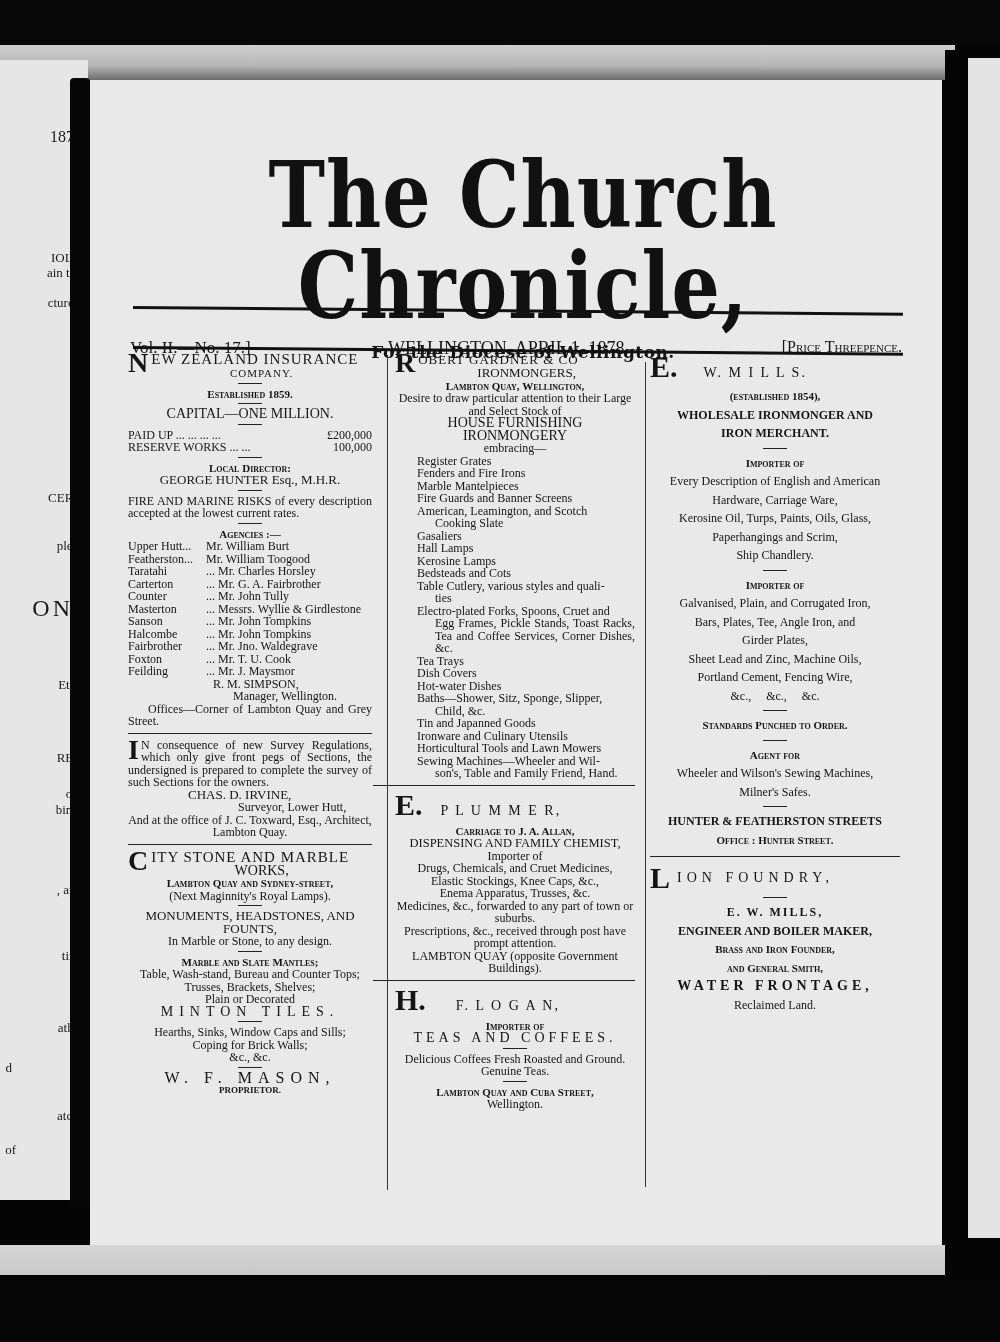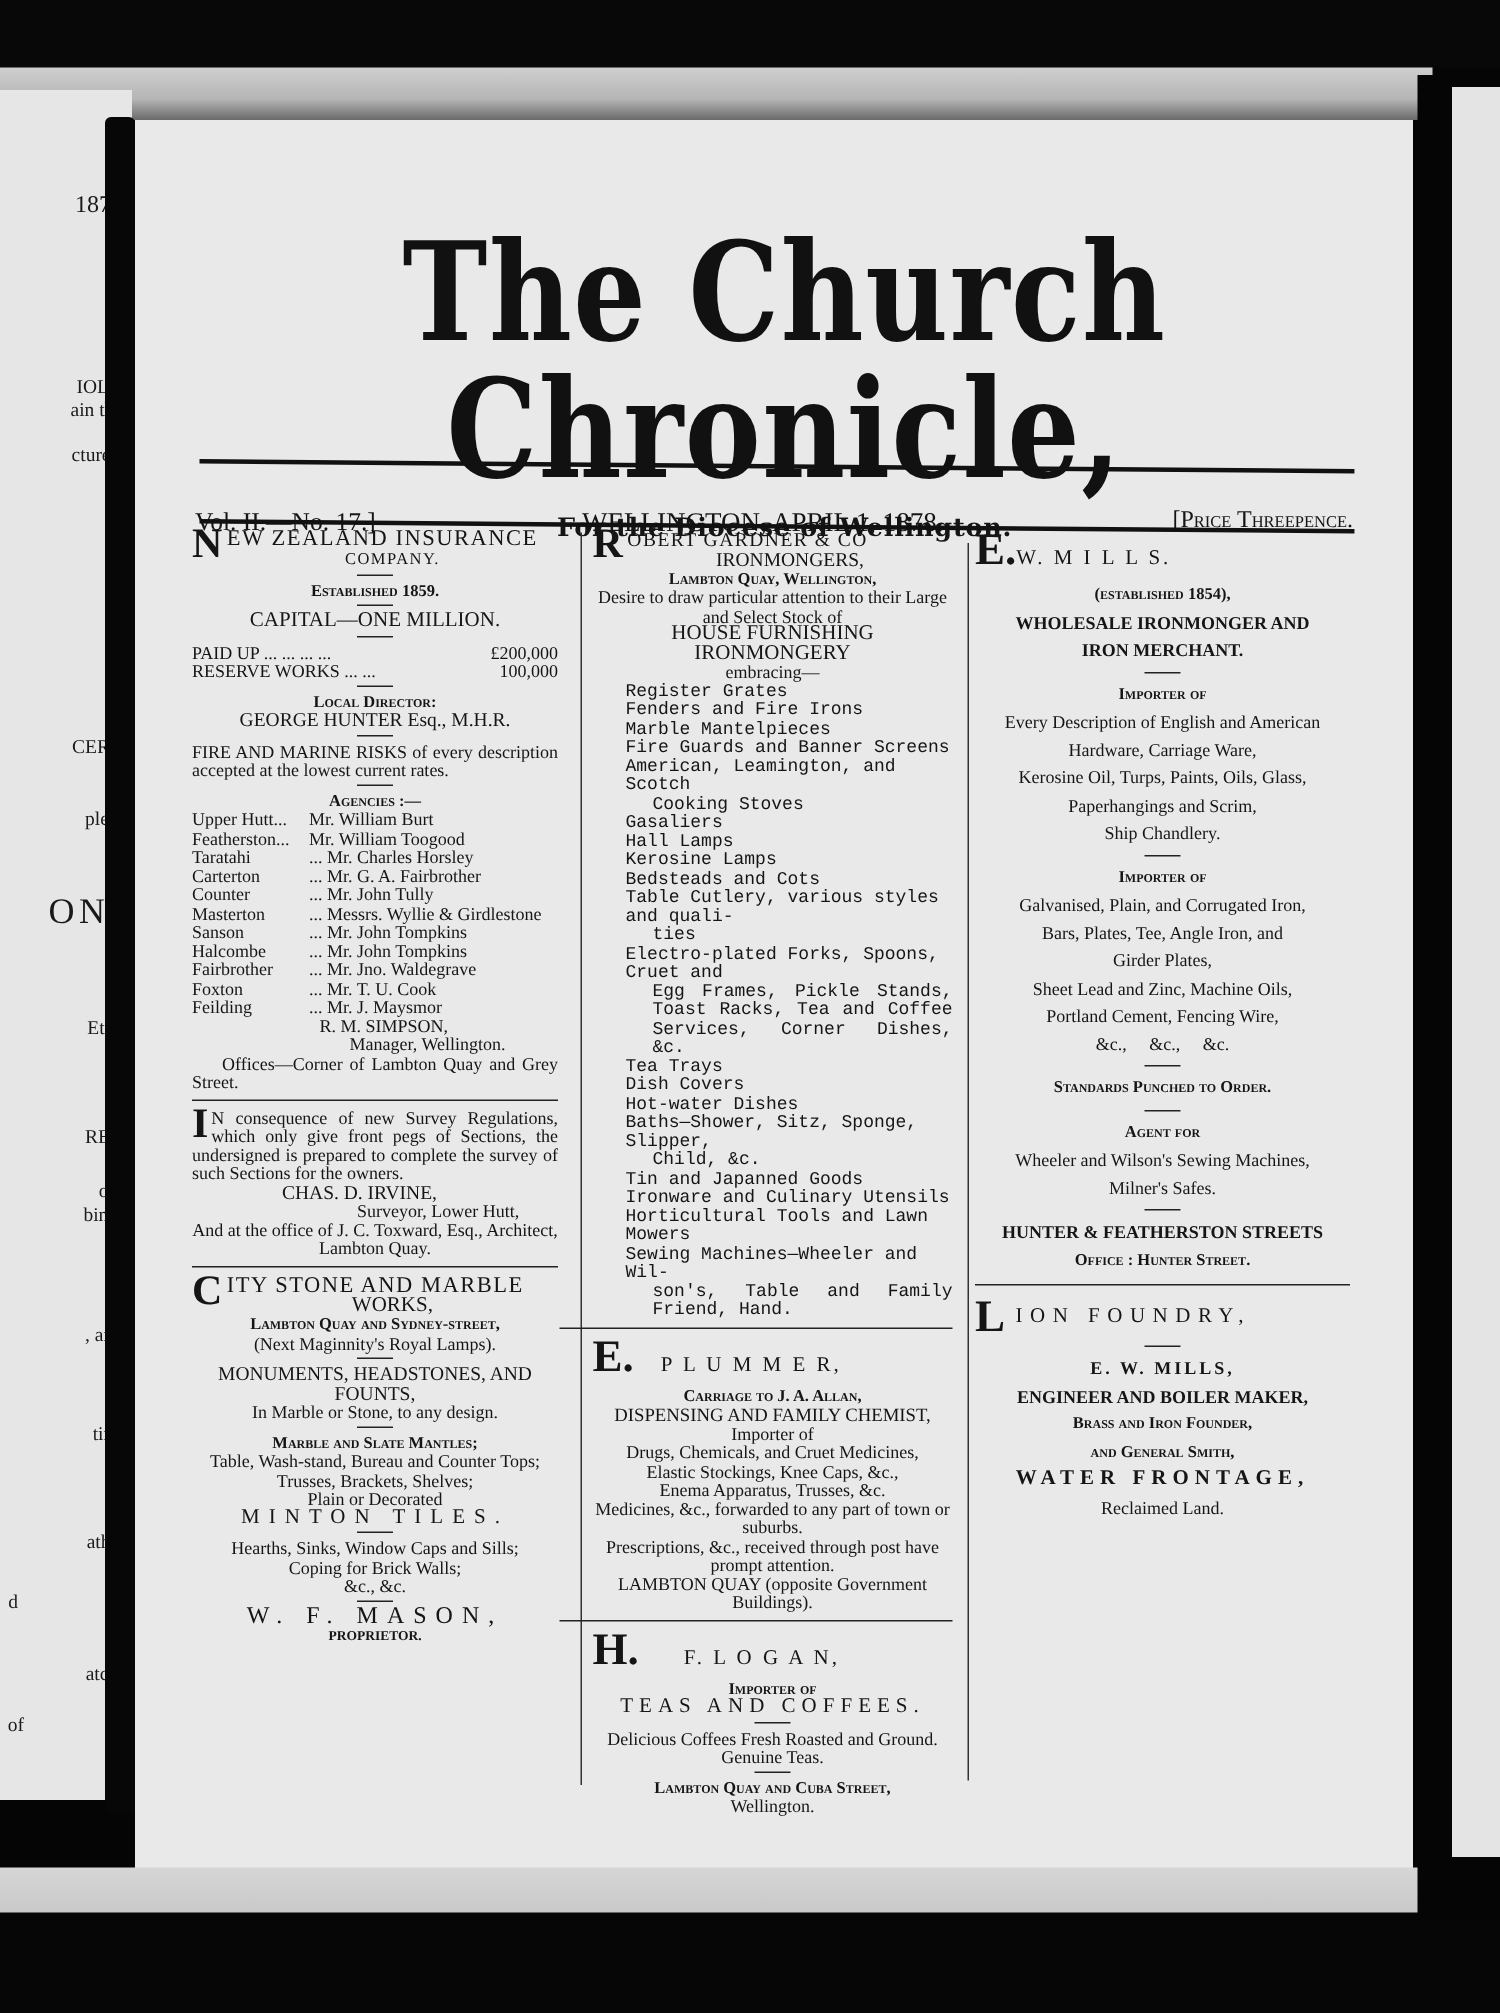--- a/index.html
+++ b/index.html
@@ -29,21 +29,21 @@
   .c{text-align:center;}
   .sc{font-variant:small-caps;font-weight:bold;font-size:11px;}
   .caps{font-size:14px;letter-spacing:1px;}
   .spaced{letter-spacing:6px;}
   .dash{width:24px;border-top:1.5px solid #222;margin:3px auto 4px;}
   .drop{font-size:28px;line-height:22px;float:left;margin-right:2px;font-weight:bold;}
   .block-rule{border-top:1.5px solid #222;margin:5px 0 5px;}
   .row{display:flex;justify-content:space-between;}
   .agency{display:flex;}
   .agency .town{width:78px;}
-  .list div{padding-left:0;font-family:Liberation Mono, monospace;}
+  .list div{padding-left:0;}
   .list .cont{padding-left:18px;}
   .bold{font-weight:bold;}
   .j{text-align:justify;}
   .c3 div{margin-bottom:6px;}
 </style>
 </head>
 <body>
 
 <div class="top-band"></div>
 <div class="shadow-top"></div>
@@ -204,21 +204,21 @@
     <div class="c" style="font-size:13px">IRONMONGERS,</div>
     <div class="c sc">Lambton Quay, Wellington,</div>
     <div class="c">Desire to draw particular attention to their Large and Select Stock of</div>
     <div class="c" style="font-size:14px">HOUSE FURNISHING IRONMONGERY</div>
     <div class="c">embracing—</div>
     <div class="list" style="padding-left:22px">
       <div><span>Register Grates</span></div>
       <div><span>Fenders and Fire Irons</span></div>
       <div><span>Marble Mantelpieces</span></div>
       <div><span>Fire Guards and Banner Screens</span></div>
-      <div><span>American, Leamington, and Scotch</span><div class="cont">Cooking Stoves</div></div>
+      <div><span>American, Leamington, and Scotch</span><div class="cont">Cooking Slate</div></div>
       <div><span>Gasaliers</span></div>
       <div><span>Hall Lamps</span></div>
       <div><span>Kerosine Lamps</span></div>
       <div><span>Bedsteads and Cots</span></div>
       <div><span>Table Cutlery, various styles and quali-</span><div class="cont">ties</div></div>
       <div><span>Electro-plated Forks, Spoons, Cruet and</span><div class="cont j">Egg Frames, Pickle Stands, Toast Racks, Tea and Coffee Services, Corner Dishes, &amp;c.</div></div>
       <div><span>Tea Trays</span></div>
       <div><span>Dish Covers</span></div>
       <div><span>Hot-water Dishes</span></div>
       <div><span>Baths—Shower, Sitz, Sponge, Slipper,</span><div class="cont">Child, &amp;c.</div></div>
@@ -250,21 +250,21 @@
     <div class="c">Delicious Coffees Fresh Roasted and Ground.</div>
     <div class="c">Genuine Teas.</div>
     <div class="dash"></div>
     <div class="c sc">Lambton Quay and Cuba Street,</div>
     <div class="c">Wellington.</div>
   </div>
 </div>
 
 <div class="col col3 c3">
   <div>
-    <div style="line-height:30px;margin-bottom:2px"><span style="font-size:30px;font-weight:bold">E.</span><span style="font-size:14px;letter-spacing:2px;">W.   M I L L S.</span></div>
+    <div style="line-height:30px;margin-bottom:2px"><span style="font-size:30px;font-weight:bold">E.</span><span style="font-size:14px;letter-spacing:2px;margin-left:26px">W.   M I L L S.</span></div>
     <div class="c sc">(established 1854),</div>
     <div class="c bold">WHOLESALE IRONMONGER AND</div>
     <div class="c bold">IRON MERCHANT.</div>
     <div class="dash" style="margin:8px auto"></div>
     <div class="c sc">Importer of</div>
     <div class="c">Every Description of English and American</div>
     <div class="c">Hardware, Carriage Ware,</div>
     <div class="c">Kerosine Oil, Turps, Paints, Oils, Glass,</div>
     <div class="c">Paperhangings and Scrim,</div>
     <div class="c">Ship Chandlery.</div>

